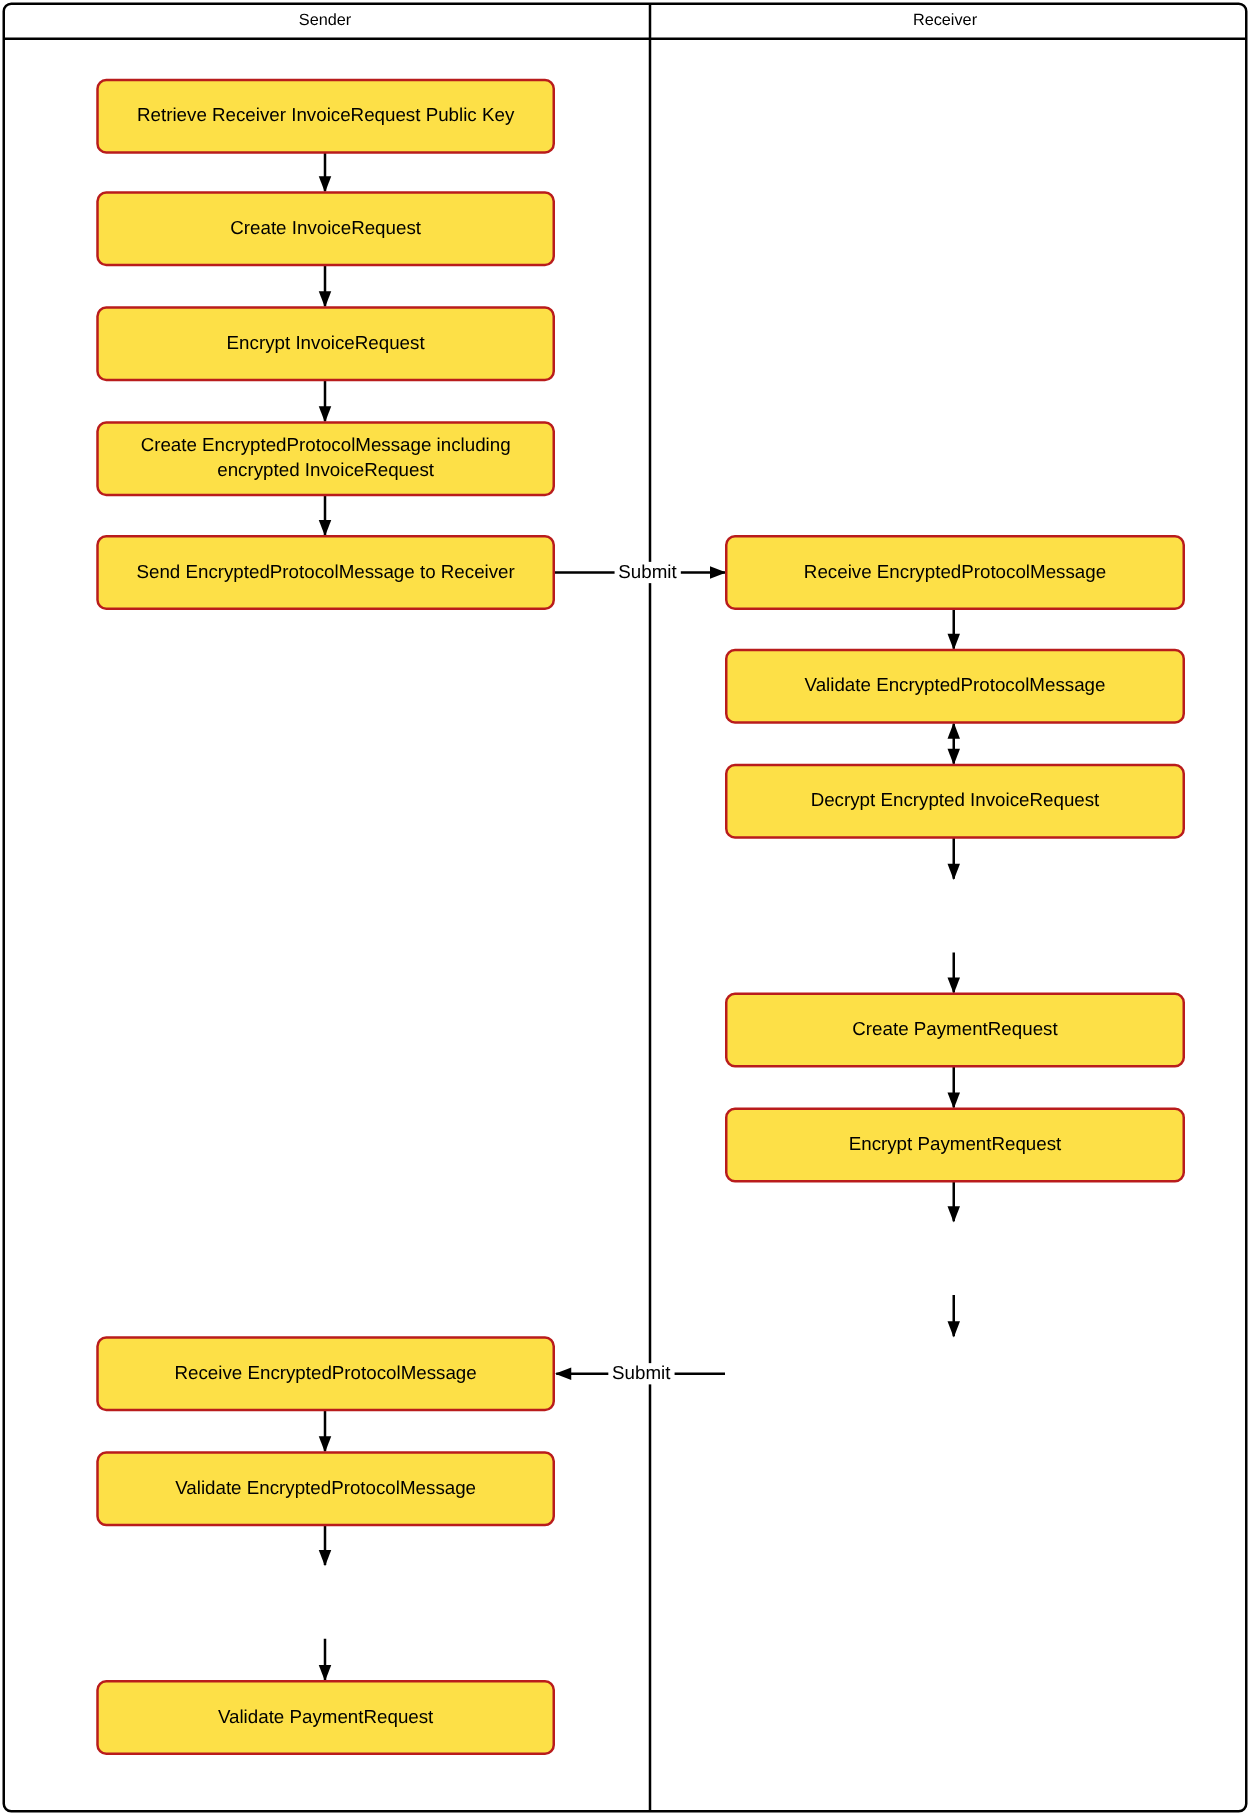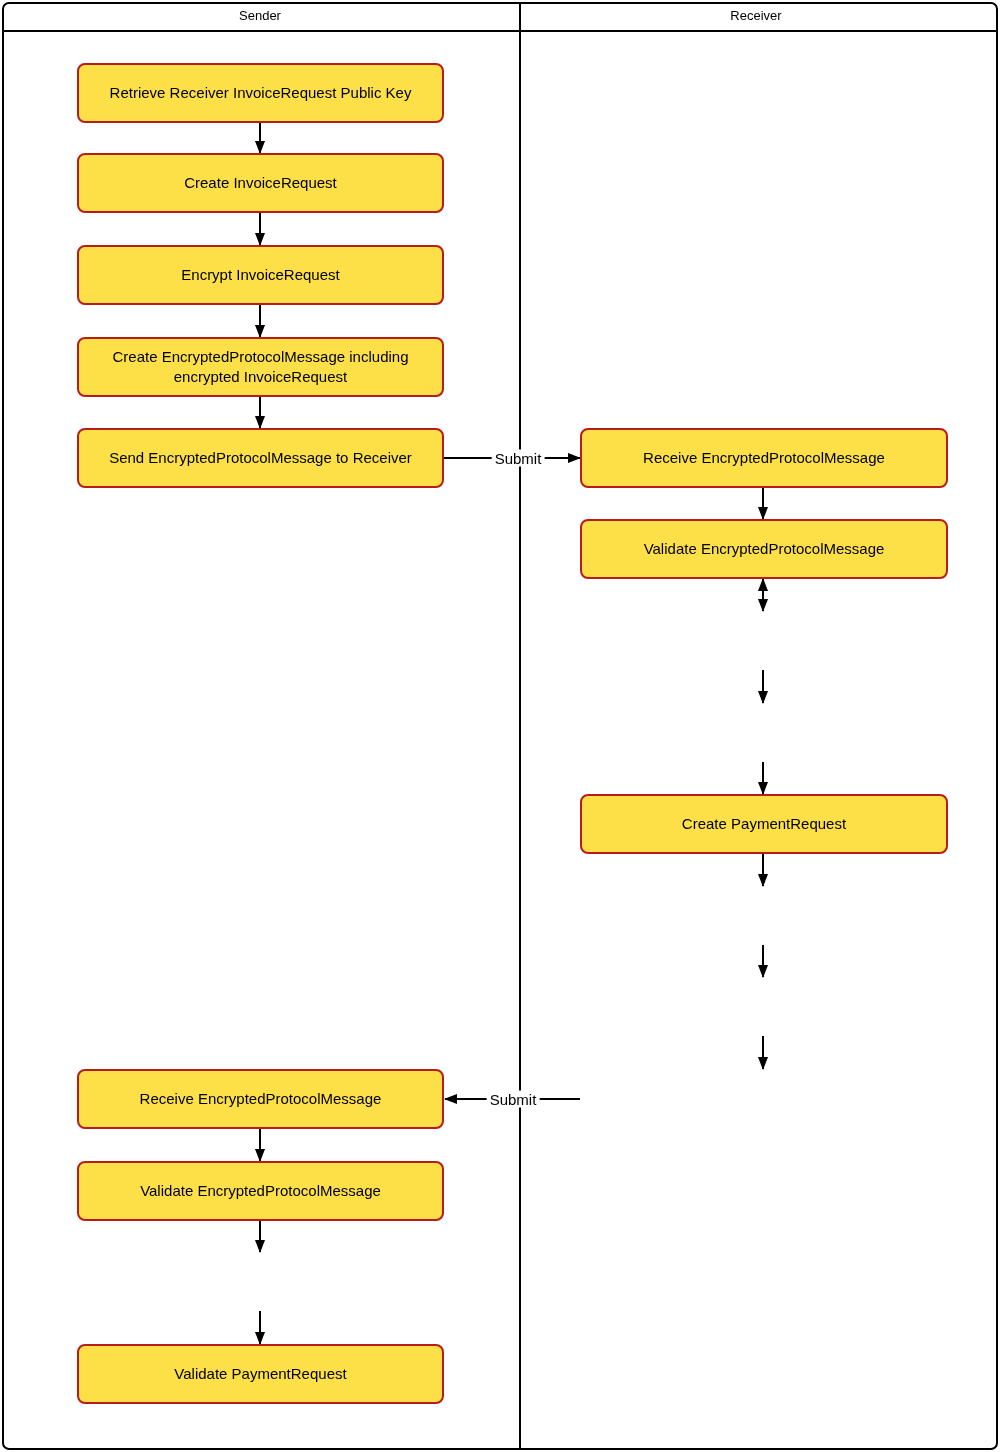--- a/index.html
+++ b/index.html
@@ -97,21 +97,23 @@
   <div class="lane-title receiver">Receiver</div>
 
   <div class="node s" style="top:63px">Retrieve Receiver InvoiceRequest Public Key</div>
   <div class="node s" style="top:153px">Create InvoiceRequest</div>
   <div class="node s" style="top:245px">Encrypt InvoiceRequest</div>
   <div class="node s" style="top:337px">Create EncryptedProtocolMessage including encrypted InvoiceRequest</div>
   <div class="node s" style="top:428px">Send EncryptedProtocolMessage to Receiver</div>
 
   <div class="node r" style="top:428px">Receive EncryptedProtocolMessage</div>
   <div class="node r" style="top:519px">Validate EncryptedProtocolMessage</div>
+  <div class="node r" style="top:611px">Decrypt Encrypted InvoiceRequest</div>
   <div class="node r" style="top:794px">Create PaymentRequest</div>
+  <div class="node r" style="top:886px">Encrypt PaymentRequest</div>
 
   <div class="node s" style="top:1069px">Receive EncryptedProtocolMessage</div>
   <div class="node s" style="top:1161px">Validate EncryptedProtocolMessage</div>
   <div class="node s" style="top:1344px">Validate PaymentRequest</div>
 
   <div class="varrow" style="left:259px;top:122px;height:31px"></div>
   <div class="varrow" style="left:259px;top:212px;height:33px"></div>
   <div class="varrow" style="left:259px;top:304px;height:33px"></div>
   <div class="varrow" style="left:259px;top:396px;height:32px"></div>
 

